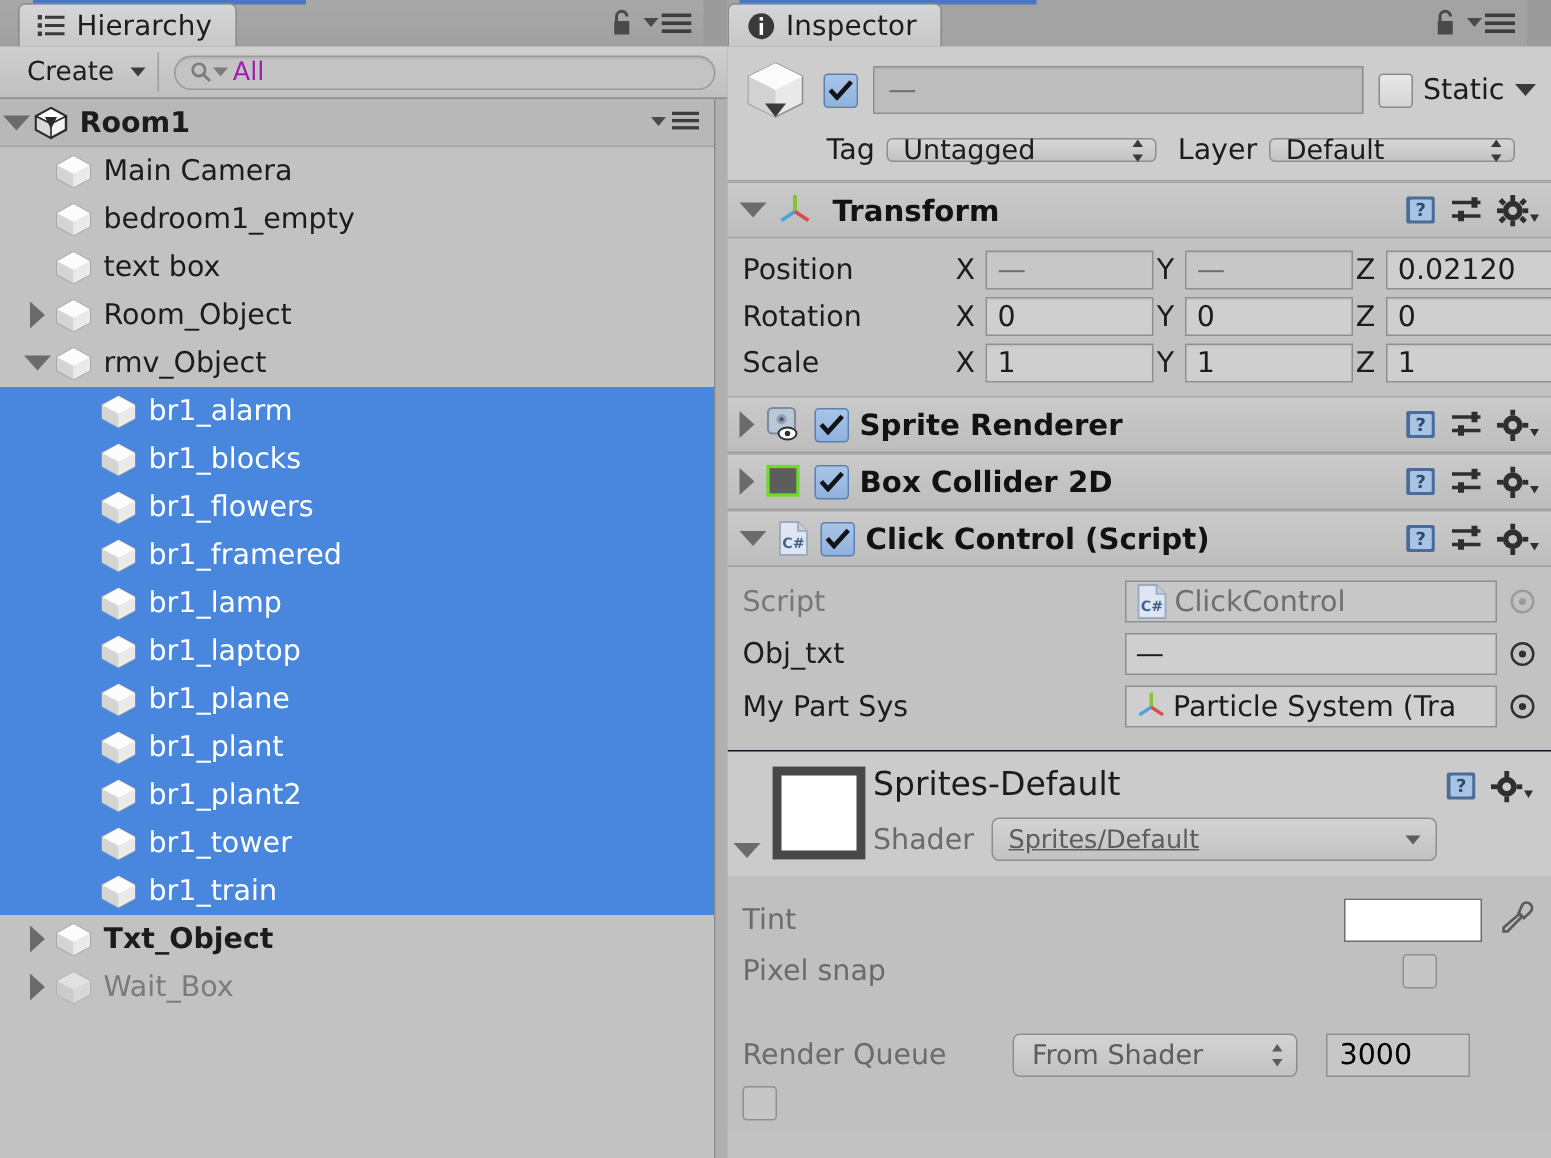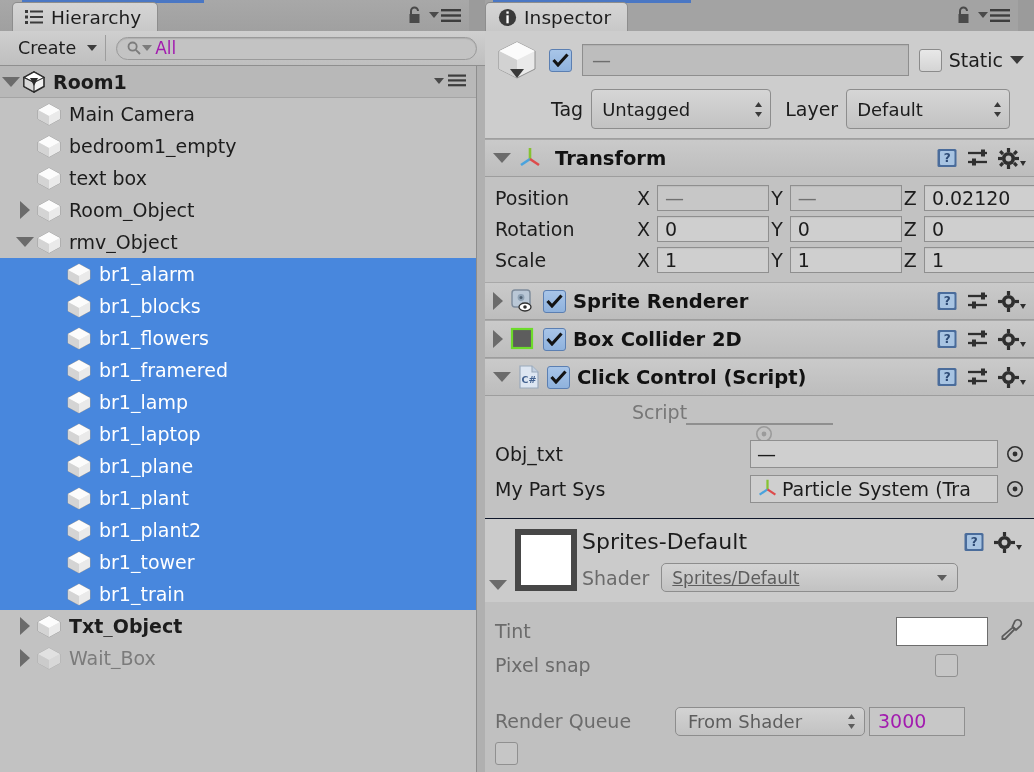--- a/index.html
+++ b/index.html
@@ -102,21 +102,21 @@
     flex: 1; height: 32px; background: #bdbdbd;
     border: 1px solid #8e8e8e;
     display: flex; align-items: center; padding-left: 9px;
     font-size: 19px; color: #6e6e6e;
     box-shadow: inset 0 1px 1px rgba(0,0,0,.07);
   }
   .static-wrap { display: flex; align-items: center; gap: 7px; font-size: 19px; color: #1c1c1c; }
   .hrow2 { display: flex; align-items: center; gap: 8px; margin-top: 8px; padding-left: 56px; }
   .lbl-inline { font-size: 19px; color: #1c1c1c; }
   .popup {
-    height: 40px; background: linear-gradient(#d6d6d6,#c3c3c3);
+    height: 16px; background: linear-gradient(#d6d6d6,#c3c3c3);
     border: 1px solid #8d8d8d; border-radius: 4px;
     display: flex; align-items: center; justify-content: space-between;
     padding: 0 7px 0 10px; font-size: 18px; color: #1c1c1c;
   }
 
   
   .cb {
     width: 23px; height: 23px; flex: none;
     background: linear-gradient(#f2f2f2,#dcdcdc);
     border: 1px solid #8b8b8b; border-radius: 3px;
@@ -181,24 +181,24 @@
   .mrow .ml { font-size: 19px; color: #6b6b6b; flex: 1; }
   .tint-box { width: 92px; height: 29px; background: #ffffff; border: 1px solid #6d6d6d; }
   .rq-pop {
     width: 190px; height: 29px;
     background: linear-gradient(#d3d3d3,#c2c2c2);
     border: 1px solid #8d8d8d; border-radius: 5px;
     display: flex; align-items: center; justify-content: space-between;
     padding: 0 8px 0 12px; font-size: 18px; color: #5d5d5d;
   }
   .rq-val {
-    width: 96px; height: 29px; margin-left: 4px;
+    width: 96px; height: 29px; margin-left: 19px;
     background: #c7c7c7; border: 1px solid #8f8f8f;
     display: flex; align-items: center; padding-left: 8px;
-    font-size: 19px; color: #a21caf;
+    font-size: 19px; color: #000000;
   }
   .tri { width: 0; height: 0; }
   .tri-down { border-left: 9px solid transparent; border-right: 9px solid transparent; border-top: 10px solid #6b6b6b; }
   .tri-right { border-top: 9px solid transparent; border-bottom: 9px solid transparent; border-left: 10px solid #6b6b6b; }
   .tri-sm-down { border-left: 5px solid transparent; border-right: 5px solid transparent; border-top: 6px solid #3c3c3c; }
 </style>
 </head>
 <body>
 
 <div class="app">
@@ -842,21 +842,21 @@
                     <rect x="17" y="8.9" width="4" height="3.2"></rect>
                   </g>
                 </svg>
                 <span class="tri" style="border-left:3.5px solid transparent;border-right:3.5px solid transparent;border-top:5px solid #2f2f2f;margin-bottom:3px;"></span>
               </span>
             </span>
           </div>
         </div>
 
       <div class="comp-body" id="script-rows" style="padding-bottom:12px;">
-          <div class="frow" style="height: 35px; flex-direction: column;">
+          <div class="frow" style="height: 35px;">
             <span class="fl dim" style="width:255px;">Script</span>
             <span class="objfield dim">
               <span style="display:flex;flex:none;">
                 <svg width="22" height="24" viewBox="0 0 22 24">
                   <path d="M2 1 h12 l6 6 v16 H2 z" fill="#dde6f2" stroke="#9aa9bb" stroke-width="1.2"></path>
                   <path d="M14 1 v6 h6" fill="#c2cfe0" stroke="#9aa9bb" stroke-width="1.1"></path>
                   <text x="11" y="18" font-size="9.5" font-family="DejaVu Sans, sans-serif" font-weight="bold" fill="#42618f" text-anchor="middle">C#</text>
                 </svg>
               </span>
               <span>ClickControl</span>

